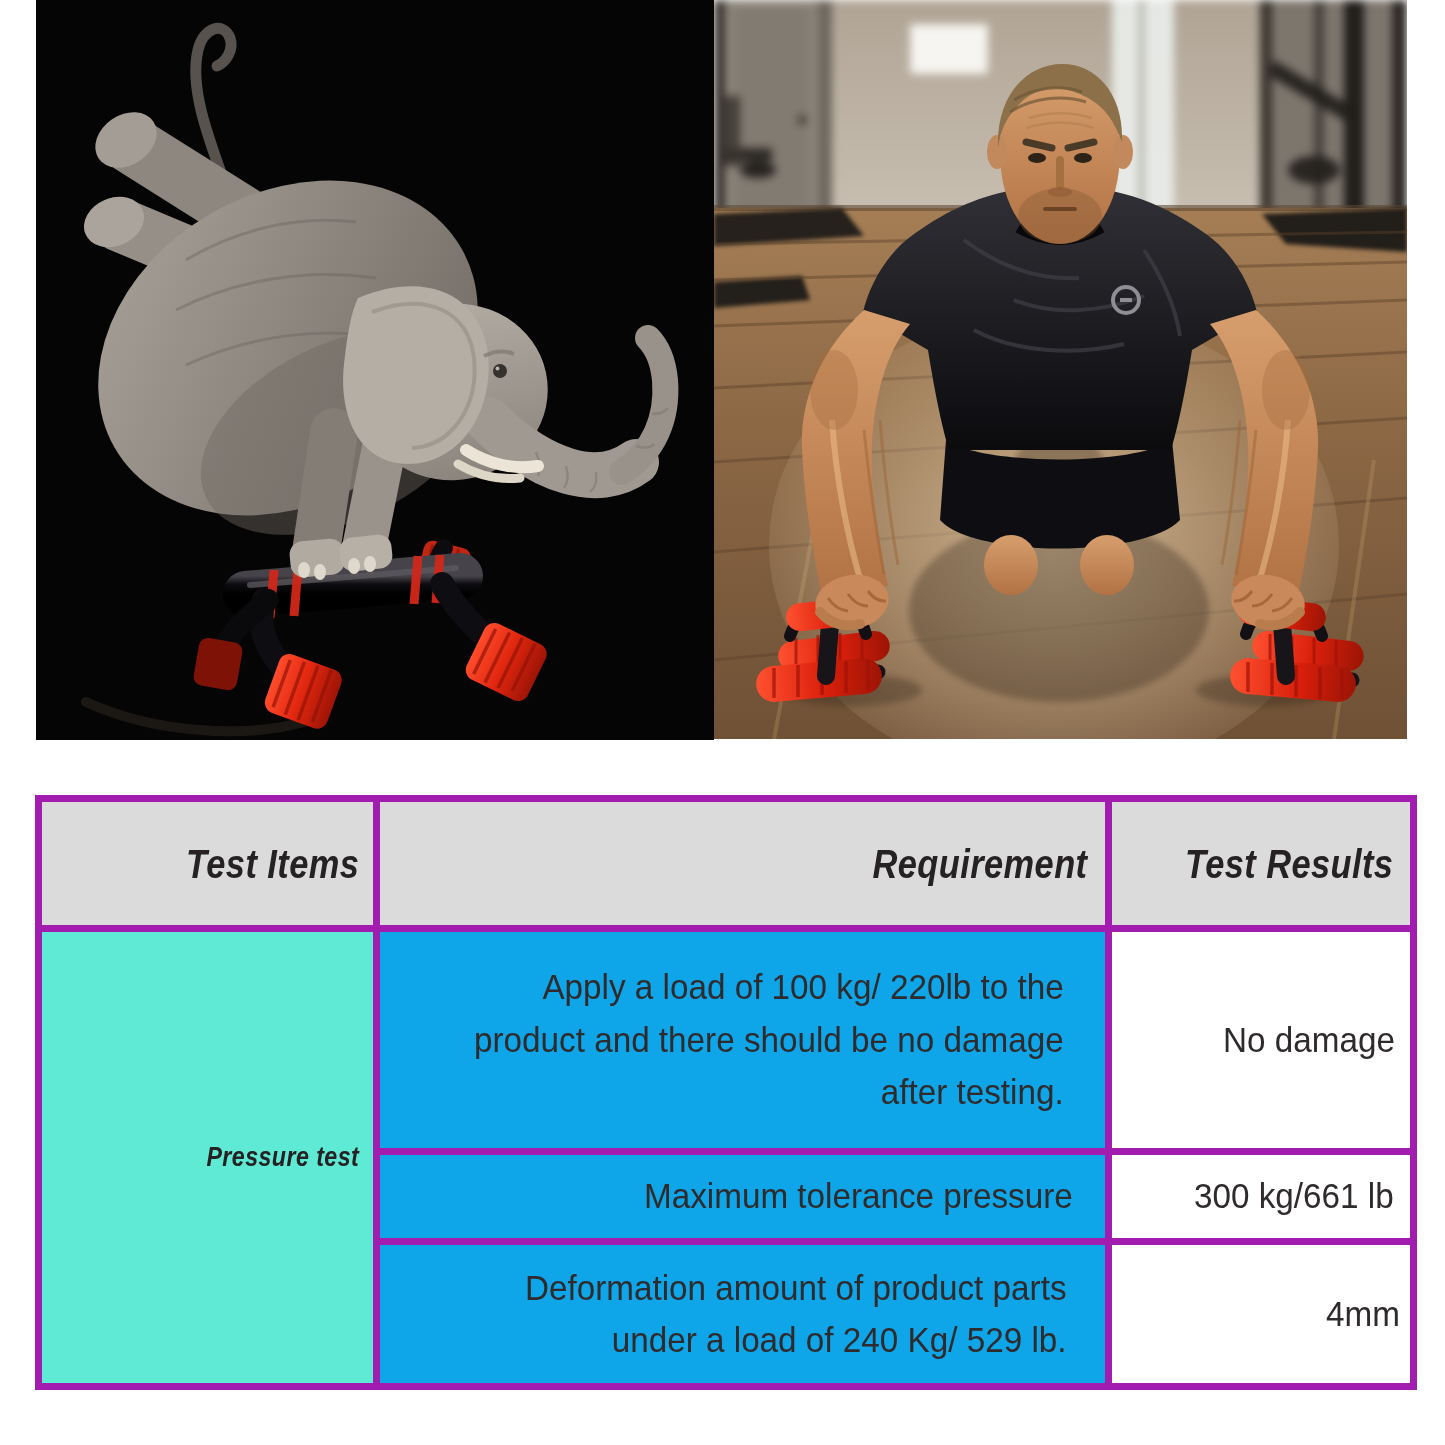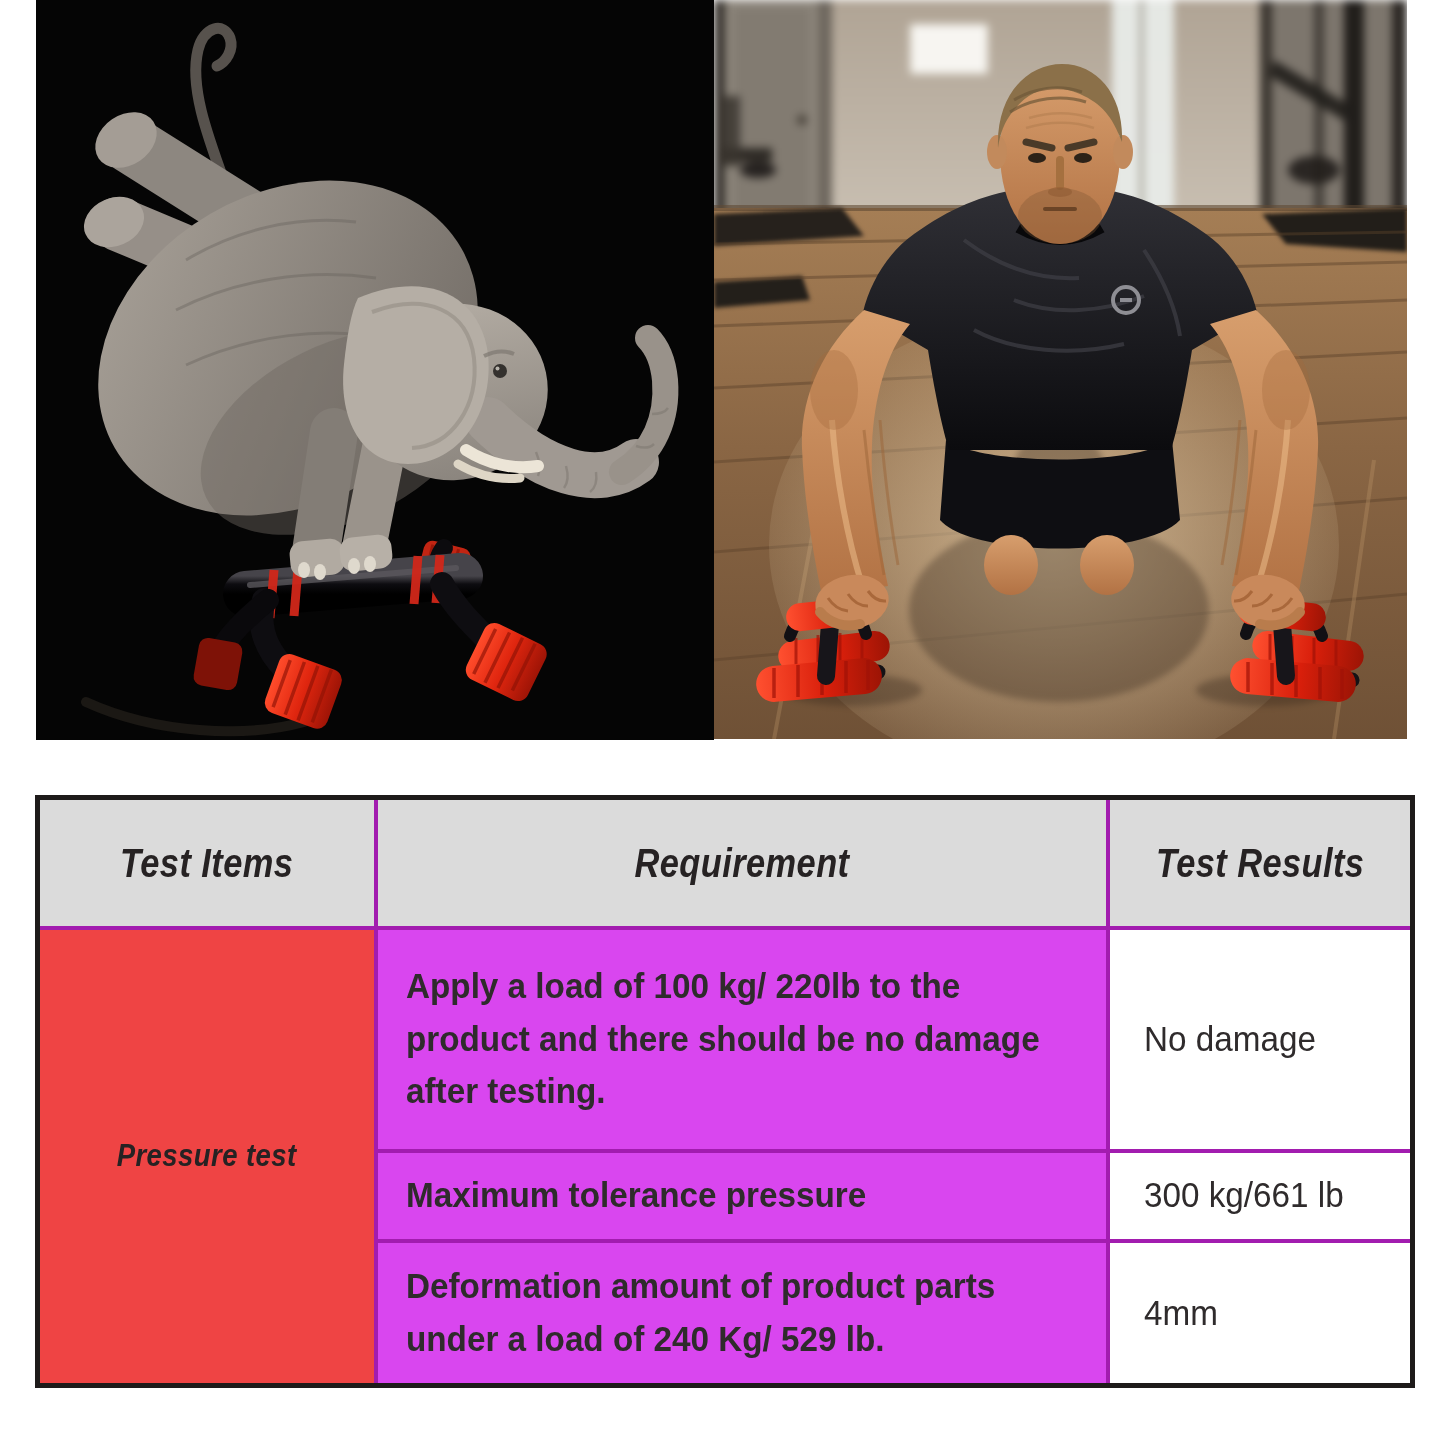--- a/index.html
+++ b/index.html
@@ -5,30 +5,30 @@
   html,body{margin:0;padding:0;background:#ffffff;}
   .page{position:relative;width:1445px;height:1445px;background:#ffffff;overflow:hidden;
         font-family:"Liberation Sans", sans-serif;}
   figure{margin:0;padding:0;}
   .hero-left{position:absolute;left:36px;top:0;width:678px;height:740px;}
   .hero-right{position:absolute;left:714px;top:0;width:693px;height:739px;}
   .hero-left svg,.hero-right svg{display:block;width:100%;height:100%;}
 
   table.spec{position:absolute;left:35px;top:795px;width:1375px;height:588px;
              border-collapse:collapse;table-layout:fixed;border:5px solid #1e1b1a;}
-  table.spec td,table.spec th{border:4px solid #a21caf;vertical-align:middle;overflow:hidden;}
+  table.spec td,table.spec th{border:7px solid #a21caf;vertical-align:middle;overflow:hidden;text-align:right;}
   tr.hd{height:130px;}
   tr.r1{height:223px;}
   tr.r2{height:90px;}
   tr.r3{height:145px;}
   th.hcell{background:#dbdbdb;color:#262223;font-size:40px;font-weight:bold;font-style:italic;
            text-align:center;padding:0;}
-  td.group{background:#ef4444;color:#262223;font-size:32px;font-weight:bold;font-style:italic;
+  td.group{background:#5eead4;color:#262223;font-size:27px;font-weight:bold;font-style:italic;
            text-align:center;}
-  td.req{background:#d946ef;color:#2f2b2c;font-size:35px;font-weight:bold;
+  td.req{background:#0ea5e9;color:#2f2b2c;font-size:35px;font-weight:normal;
          text-align:left;padding-left:28px;padding-right:10px;}
   td.res{background:#ffffff;color:#2f2b2c;font-size:35px;font-weight:normal;
          text-align:left;padding-left:34px;padding-right:6px;text-decoration:underline;}
   .t{display:inline-block;white-space:pre-line;line-height:1.5;transform:scaleX(.95);
      transform-origin:0 50%;}
   .tc{display:inline-block;white-space:pre-line;line-height:1.3;transform:scaleX(.86);
       transform-origin:50% 50%;letter-spacing:.5px;}
 </style>
 </head>
 <body>

